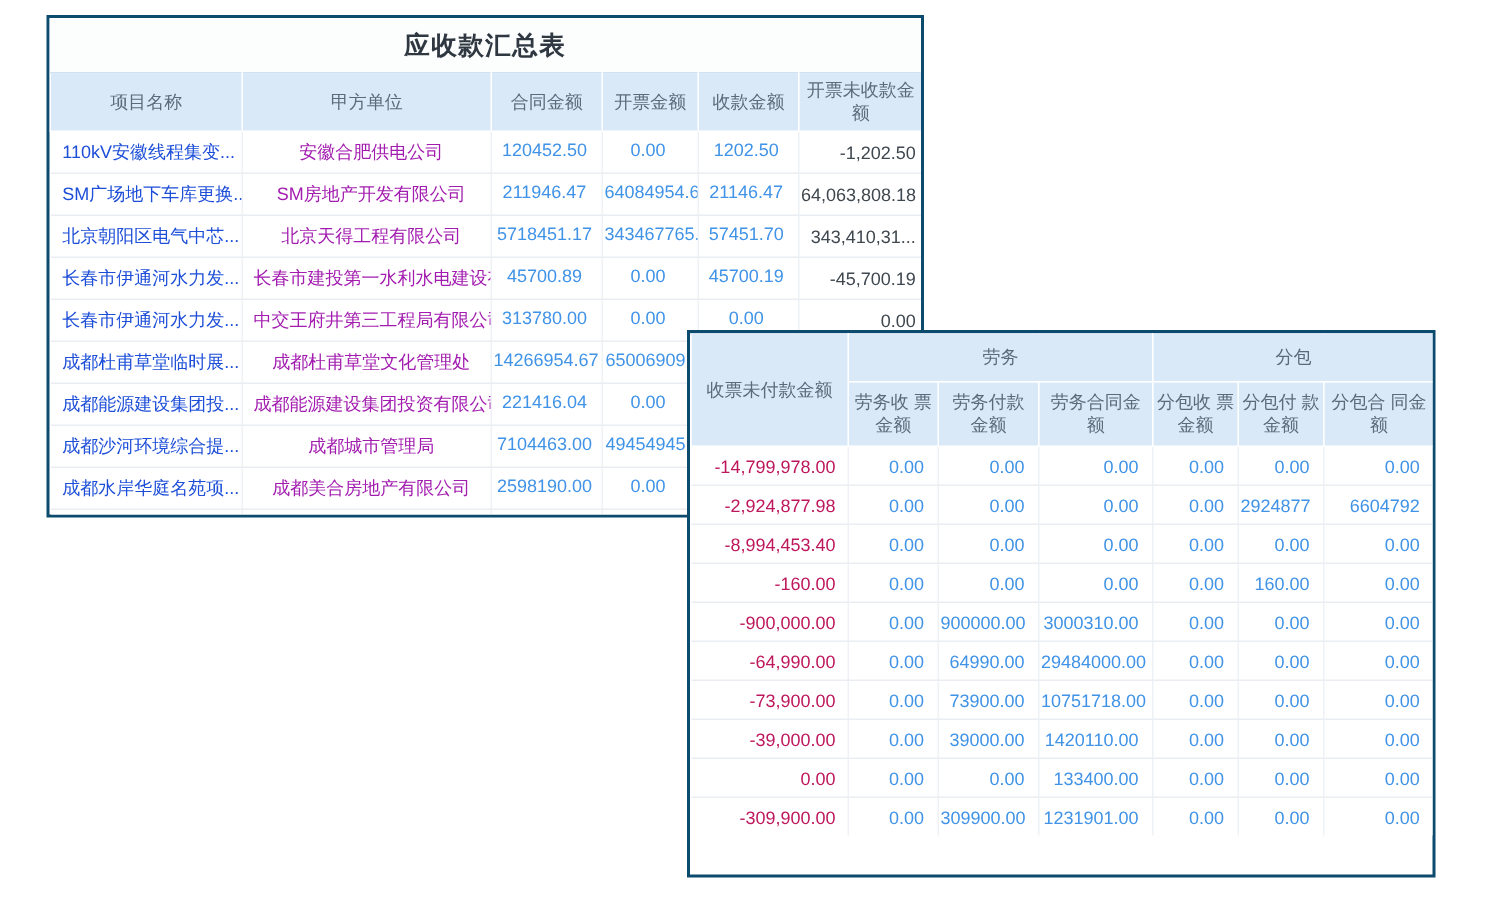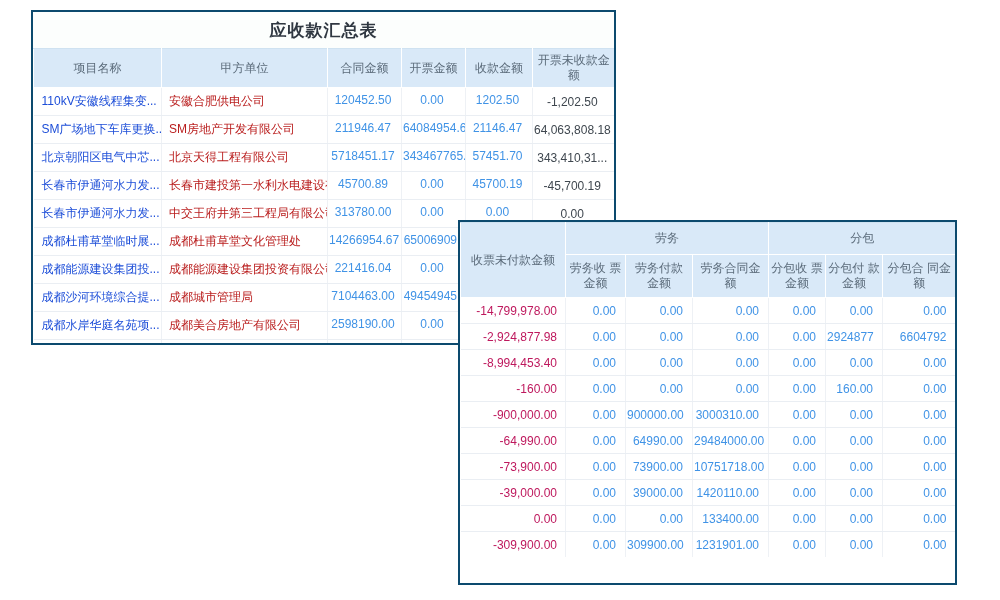--- a/index.html
+++ b/index.html
@@ -39,24 +39,24 @@
     font-size:12px;vertical-align:middle;
     border-bottom:1px solid #eaeef3;border-right:1px solid #eef1f5;
     overflow:hidden;white-space:nowrap;background:#ffffff;
   }
   #receivables-panel tbody td{height:23px;}
   #payables-panel tbody td{height:25px;}
   tbody tr:last-child td{border-bottom:none;}
   td:last-child,th:last-child{border-right:none;}
 
   .c-proj{color:#1d4ed8;text-align:left;padding:0 2px 0 8px;}
-  .c-link{color:#b91c1c;text-align:left;padding:0 1px 0 7px;}
+  .c-link{color:#a21caf;text-align:center;padding:0 1px 0 7px;}
   .c-num{color:#4093e6;text-align:center;padding:0 4px 4px 1px;}
   .c-numpad{color:#4093e6;text-align:right;padding:0 9px 0 1px;}
-  .c-dark{color:#3f474f;text-align:center;padding:0 4px 0 1px;margin-top:36px;}
+  .c-dark{color:#3f474f;text-align:right;padding:0 4px 0 1px;margin-top:36px;}
   .c-darkpad{color:#be185d;text-align:right;padding:0 8px 0 1px;}
 </style>
 </head>
 <body>
 
 <div>
 
   <div class="panel" id="receivables-panel">
     <div class="tbl-title">应收款汇总表</div>
     <table>

